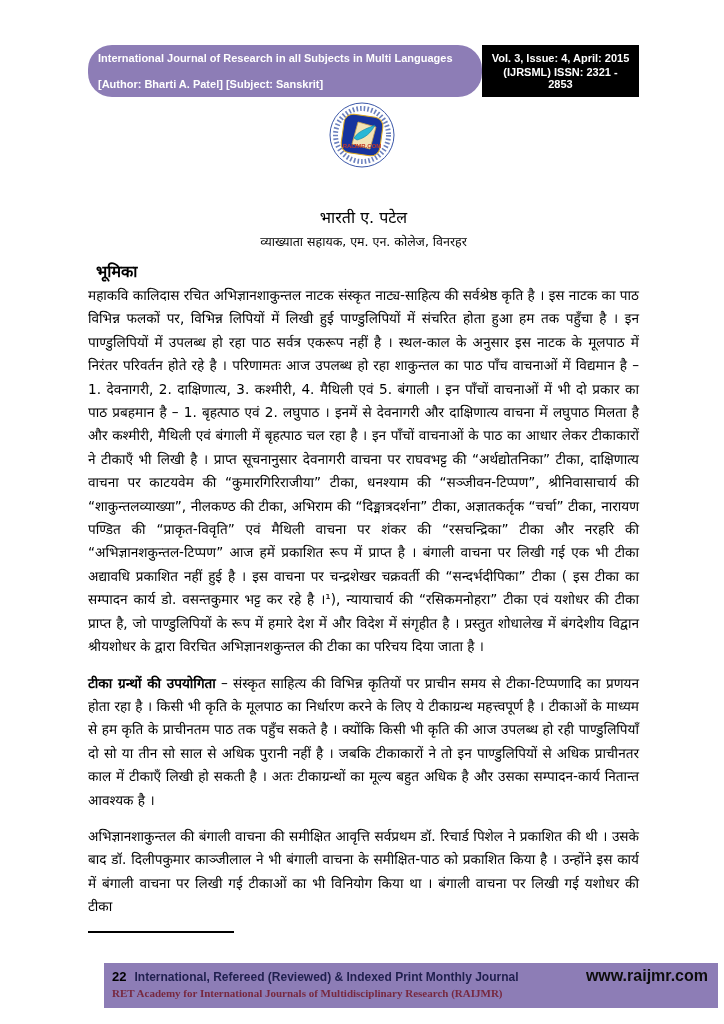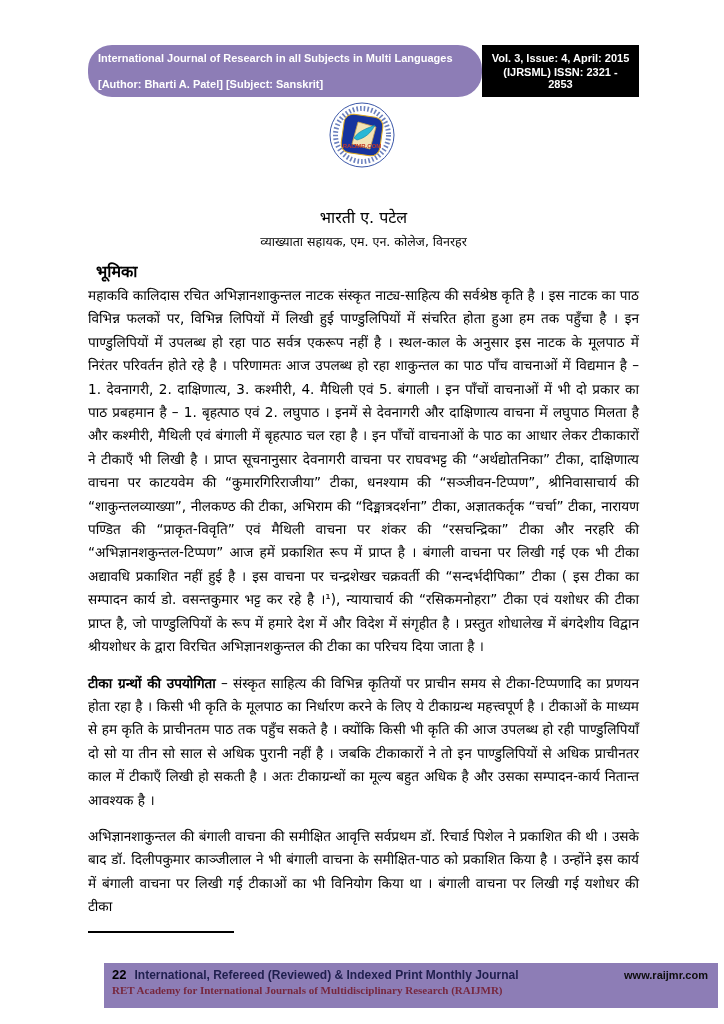--- a/index.html
+++ b/index.html
@@ -53,21 +53,21 @@
   
   .footer{
     position:absolute;left:88px;top:963px;width:614px;height:45px;
     background:#8d7db6;box-sizing:border-box;padding:4px 10px 1px 8px;
     font-family:"Liberation Sans",sans-serif;
     margin-left:16px;
   }
   .f-row1{display:flex;align-items:baseline;font-weight:bold;font-size:12px;color:#1f1f4e;}
   .f-pagenum{color:#000;font-size:13px;margin-right:8px;}
   .f-line1{flex:1;}
-  .f-web{color:#0d0d0d;font-size:11px;}
+  .f-web{color:#0d0d0d;font-size:16px;}
   .f-row2{
     text-align:left;font-family:"Liberation Serif",serif;font-weight:bold;
     font-size:11px;color:#77283f;margin-top:2px;
   }
 </style>
 </head>
 <body>
 
 <div class="page">
 

